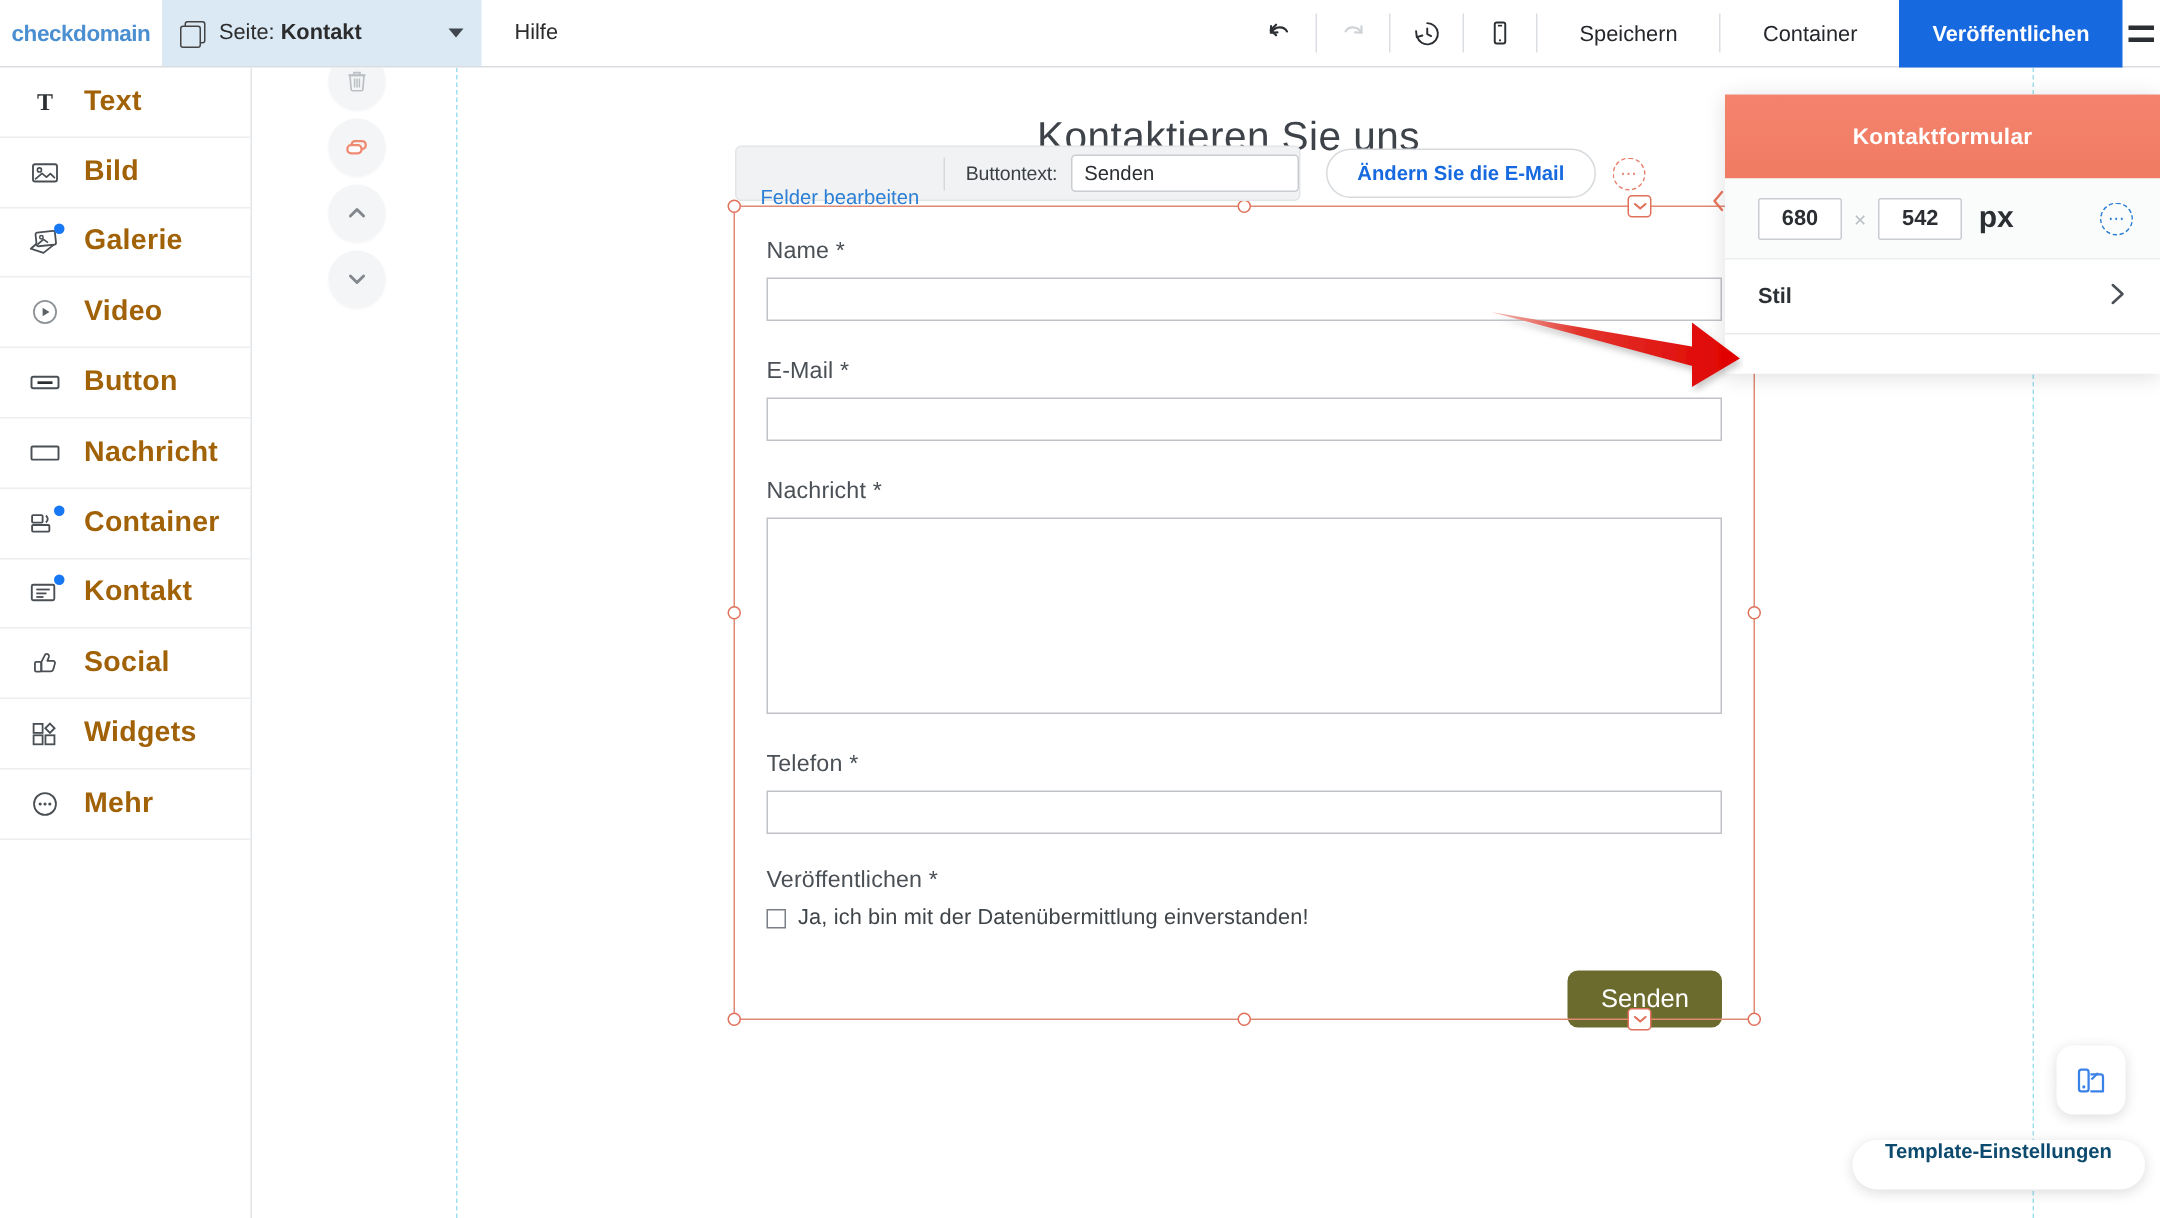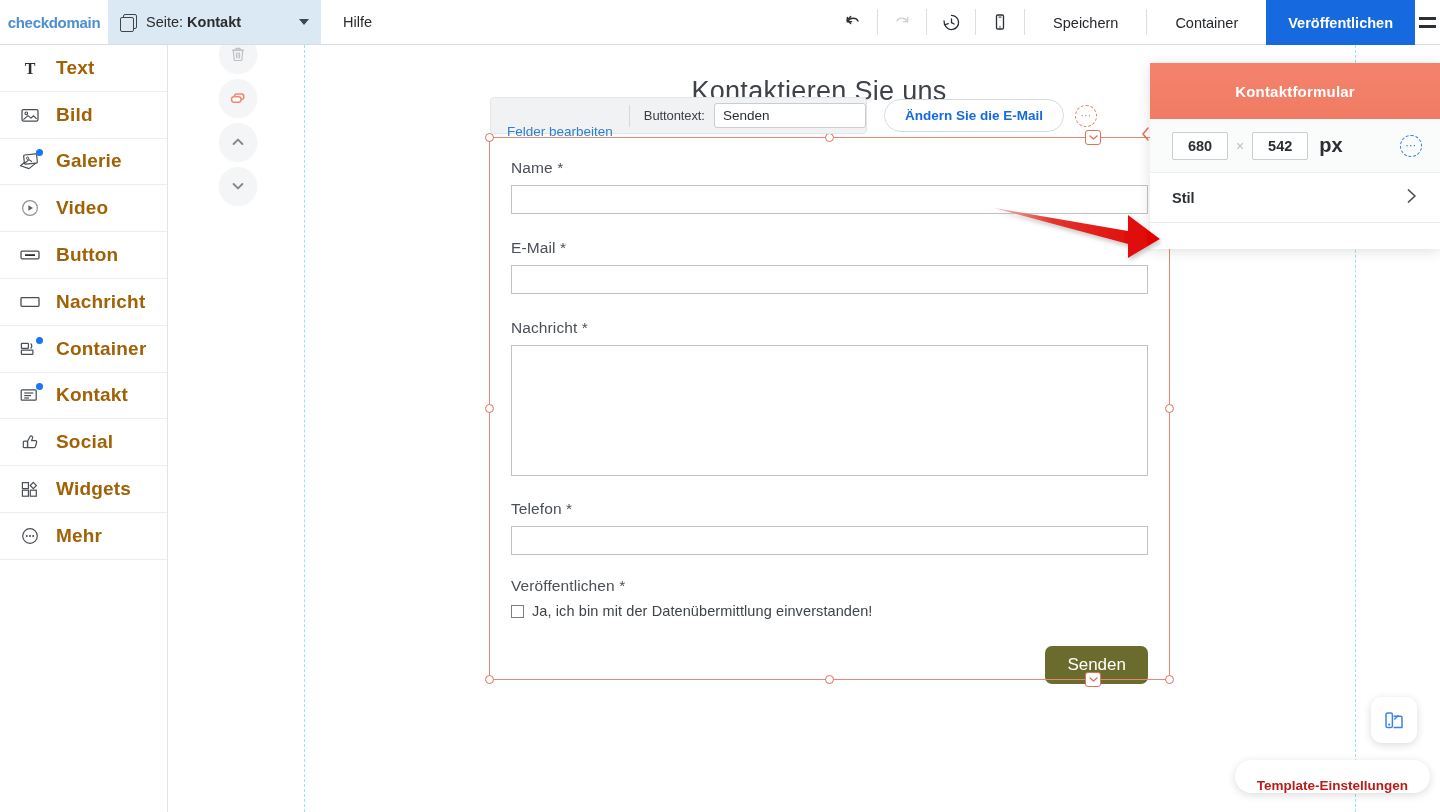--- a/index.html
+++ b/index.html
@@ -245,22 +245,22 @@
 
   
   .fab {
     position: absolute; right: 23px; top: 697px; width: 46px; height: 46px;
     background:#fff; border-radius: 11px; box-shadow: 0 2px 9px rgba(0,0,0,.14);
     display:flex; align-items:center; justify-content:center; cursor:pointer; z-index: 45;
   }
   .template-btn {
     position: absolute; right: 10px; top: 760px; height: 33px;
     background:#fff; border-radius: 17px; box-shadow: 0 2px 9px rgba(0,0,0,.14);
-    display:flex; align-items:flex-end; padding: 0 22px; cursor:pointer; z-index: 45;
-    font-size: 13.5px; font-weight: 700; color:#b91c1c; white-space:nowrap;
+    display:flex; align-items:flex-start; padding: 0 22px; cursor:pointer; z-index: 45;
+    font-size: 13.5px; font-weight: 700; color:#0c4a6e; white-space:nowrap;
   }
 </style>
 </head>
 <body>
 
 <div id="root">
 
   <div class="topbar">
 
     <div class="brand">

